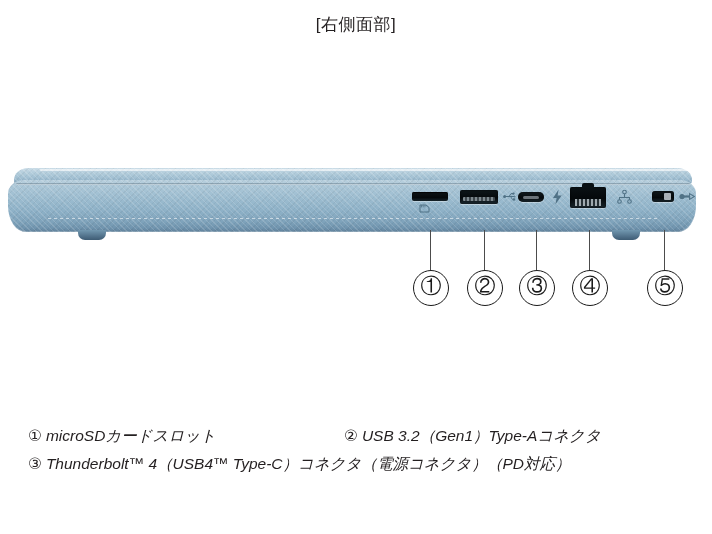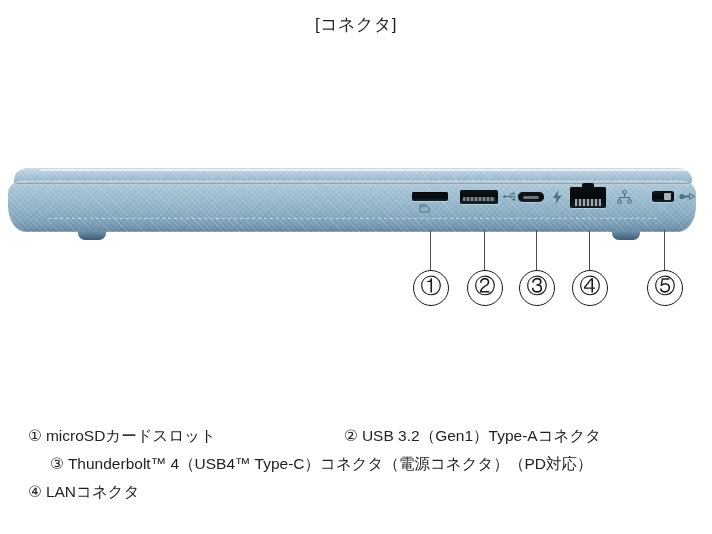--- a/index.html
+++ b/index.html
@@ -285,20 +285,21 @@
 
   
   #legend {
     position: absolute;
     left: 28px;
     top: 422px;
     width: 665px;
     font-size: 15.5px;
     line-height: 28px;
     color: #231f20;
+    font-style: italic;
   }
   .legend-row {
     position: relative;
     height: 28px;
     white-space: nowrap;
   }
   .legend-col-a {
     position: absolute;
     left: 0;
     top: 0;
@@ -306,28 +307,27 @@
   .legend-col-b {
     position: absolute;
     left: 316px;
     top: 0;
     text-align: right;
   }
   .legend-wide {
     position: absolute;
     left: 0;
     top: 0;
-    margin-left: 22px;
   }
   .legend-marker { margin-right: 4px; }
 </style>
 </head>
 <body>
 
-<div id="page-title">[コネクタ]</div>
+<div id="page-title">[右側面部]</div>
 
 <div id="laptop-figure">
 
   <div class="lid">
     <div class="lid-texture"></div>
     <div class="lid-highlight"></div>
   </div>
 
   <div class="chassis">
     <div class="chassis-texture"></div>
@@ -429,18 +429,15 @@
     </div>
   </div>
 
   <div class="legend-row">
     <div class="legend-wide">
       <span class="legend-marker">③</span><span>Thunderbolt™ 4（USB4™ Type-C）コネクタ（電源コネクタ）（PD対応）</span>
     </div>
   </div>
 
   <div class="legend-row">
-    <div class="legend-col-a">
-      <span class="legend-marker">④</span><span>LANコネクタ</span>
-    </div>
   </div>
 
 </div>
 
 </body></html>

